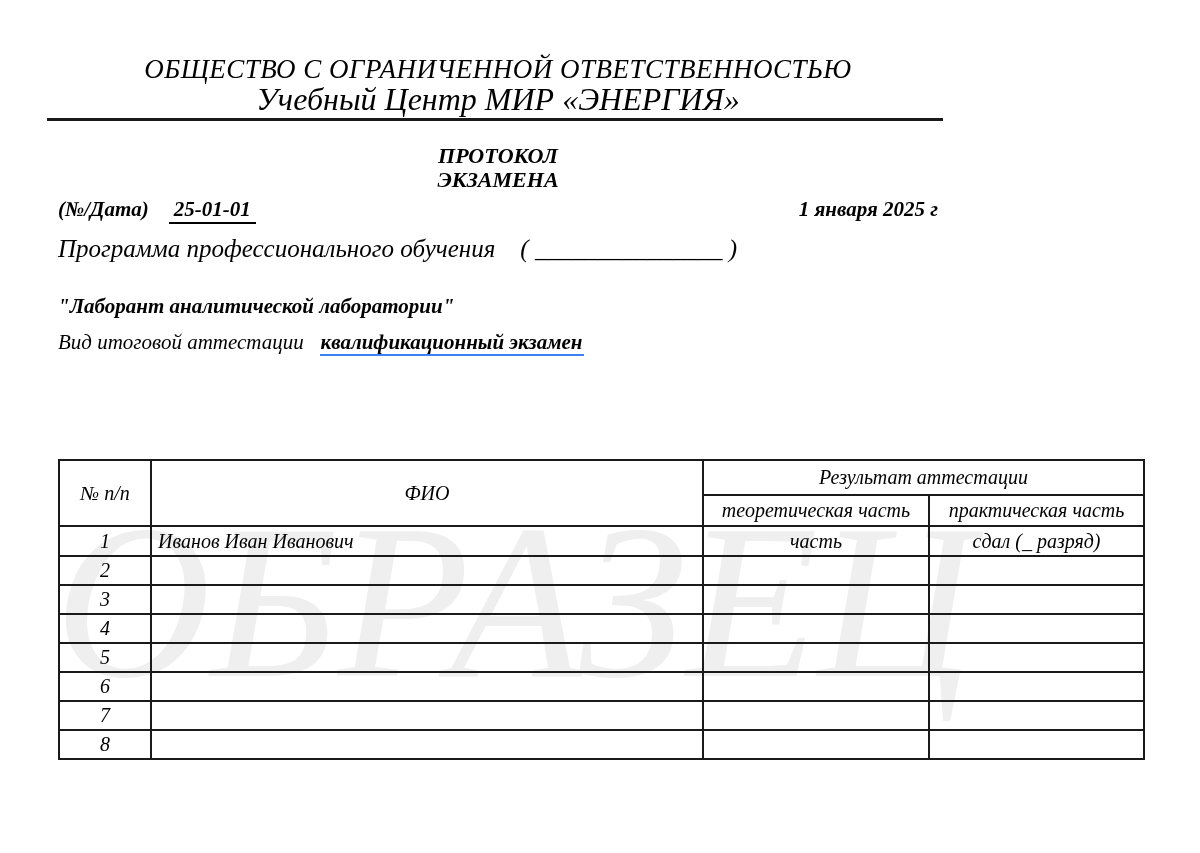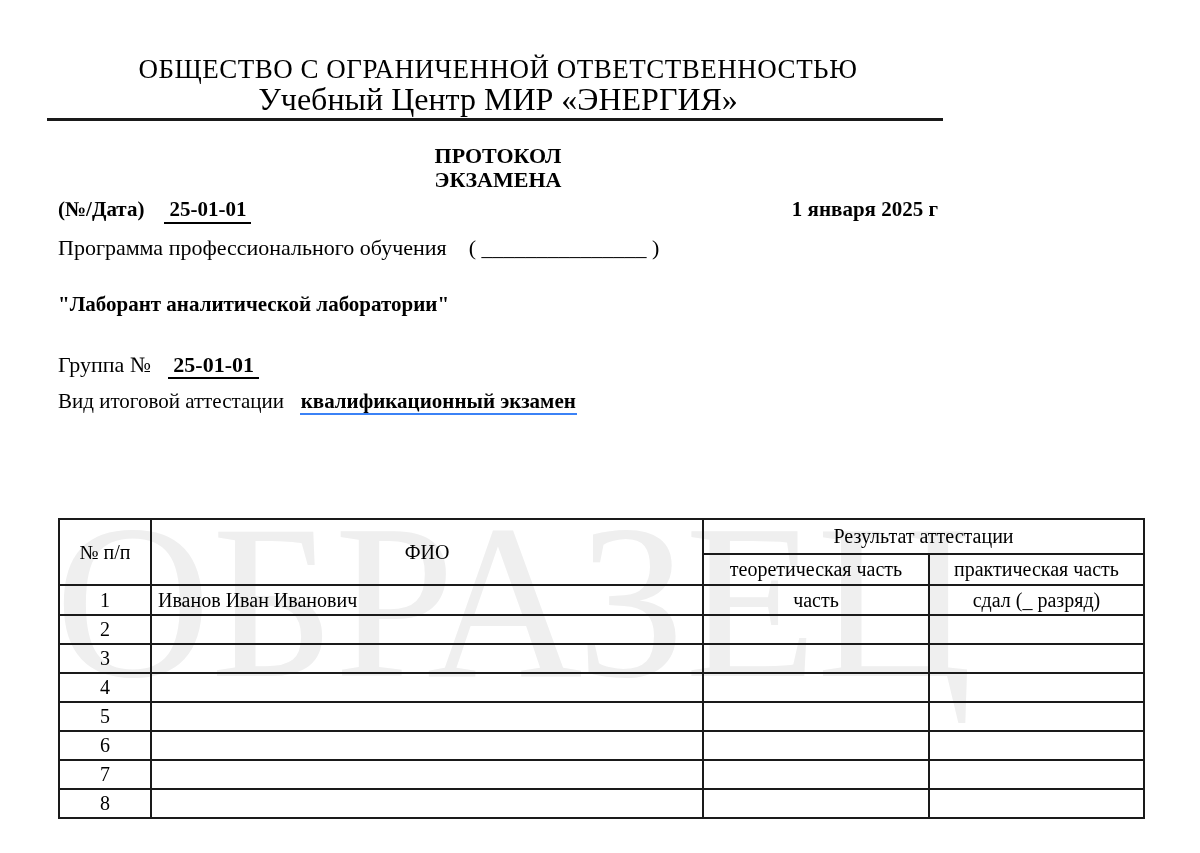--- a/index.html
+++ b/index.html
@@ -1,34 +1,34 @@
 <!DOCTYPE html>
 <html lang="ru"><head>
 <meta charset="utf-8">
 <style>
   html,body{margin:0;padding:0;}
   body{
     width:1200px;height:853px;overflow:hidden;position:relative;
     background:#ffffff;color:#000;
     font-family:"Liberation Serif","DejaVu Serif",serif;
   }
-  .page{position:relative;width:996px;height:853px;}
+  .page{position:relative;width:996px;height:853px;font-style:italic;}
   
   .letterhead{padding-top:54px;text-align:center;}
   .lh1{font-size:27px;line-height:30px;letter-spacing:0.5px;}
   .lh2{font-size:32px;line-height:27px;margin-top:2px;}
   .rule{margin:5px 53px 0 47px;height:3px;background:#1a1a1a;}
   
   .title{margin-top:23px;text-align:center;font-weight:bold;font-size:22px;line-height:24px;padding:0 88px;}
   
   .content{padding:0 58px;}
   .meta-row{display:flex;justify-content:space-between;align-items:baseline;margin-top:5px;font-size:21px;font-weight:bold;}
   .meta-left{display:flex;align-items:baseline;}
   .num-value{margin-left:20px;border-bottom:2px solid #000;padding:0 5px;}
-  .line{font-size:22px;margin-top:10px;}
+  .line{font-size:25px;margin-top:10px;}
   .program-line{margin-top:11px;}
   .program-name{margin-top:31px;font-weight:bold;font-size:21px;}
   .group-line{margin-top:35px;font-size:22px;}
   .group-value{font-weight:bold;border-bottom:2px solid #000;padding:0 5px;margin-left:12px;}
   .volume-line{margin-top:10px;font-size:21px;}
   .blank-small{font-weight:bold;letter-spacing:1px;}
   .attest-line{margin-top:11px;font-size:21px;}
   .attest-value{font-weight:bold;border-bottom:2px solid #3b82f6;padding:0 1px;}
   
   .watermark{
@@ -78,24 +78,20 @@
     <div class="line program-line">
       <span>Программа профессионального обучения</span>
       <span>&nbsp;&nbsp;</span>
       <span>(</span>
       <span>_______________</span>
       <span>)</span>
     </div>
 
     <div class="program-name">"Лаборант аналитической лаборатории"</div>
 
-    <div class="group-line">
-      <span>Группа №</span>
-      <span class="group-value">25-01-01</span>
-    </div>
 
 
     <div class="attest-line">
       <span>Вид итоговой аттестации</span>
       <span>&nbsp;</span>
       <span class="attest-value">квалификационный экзамен</span>
     </div>
 
   </div>
 

